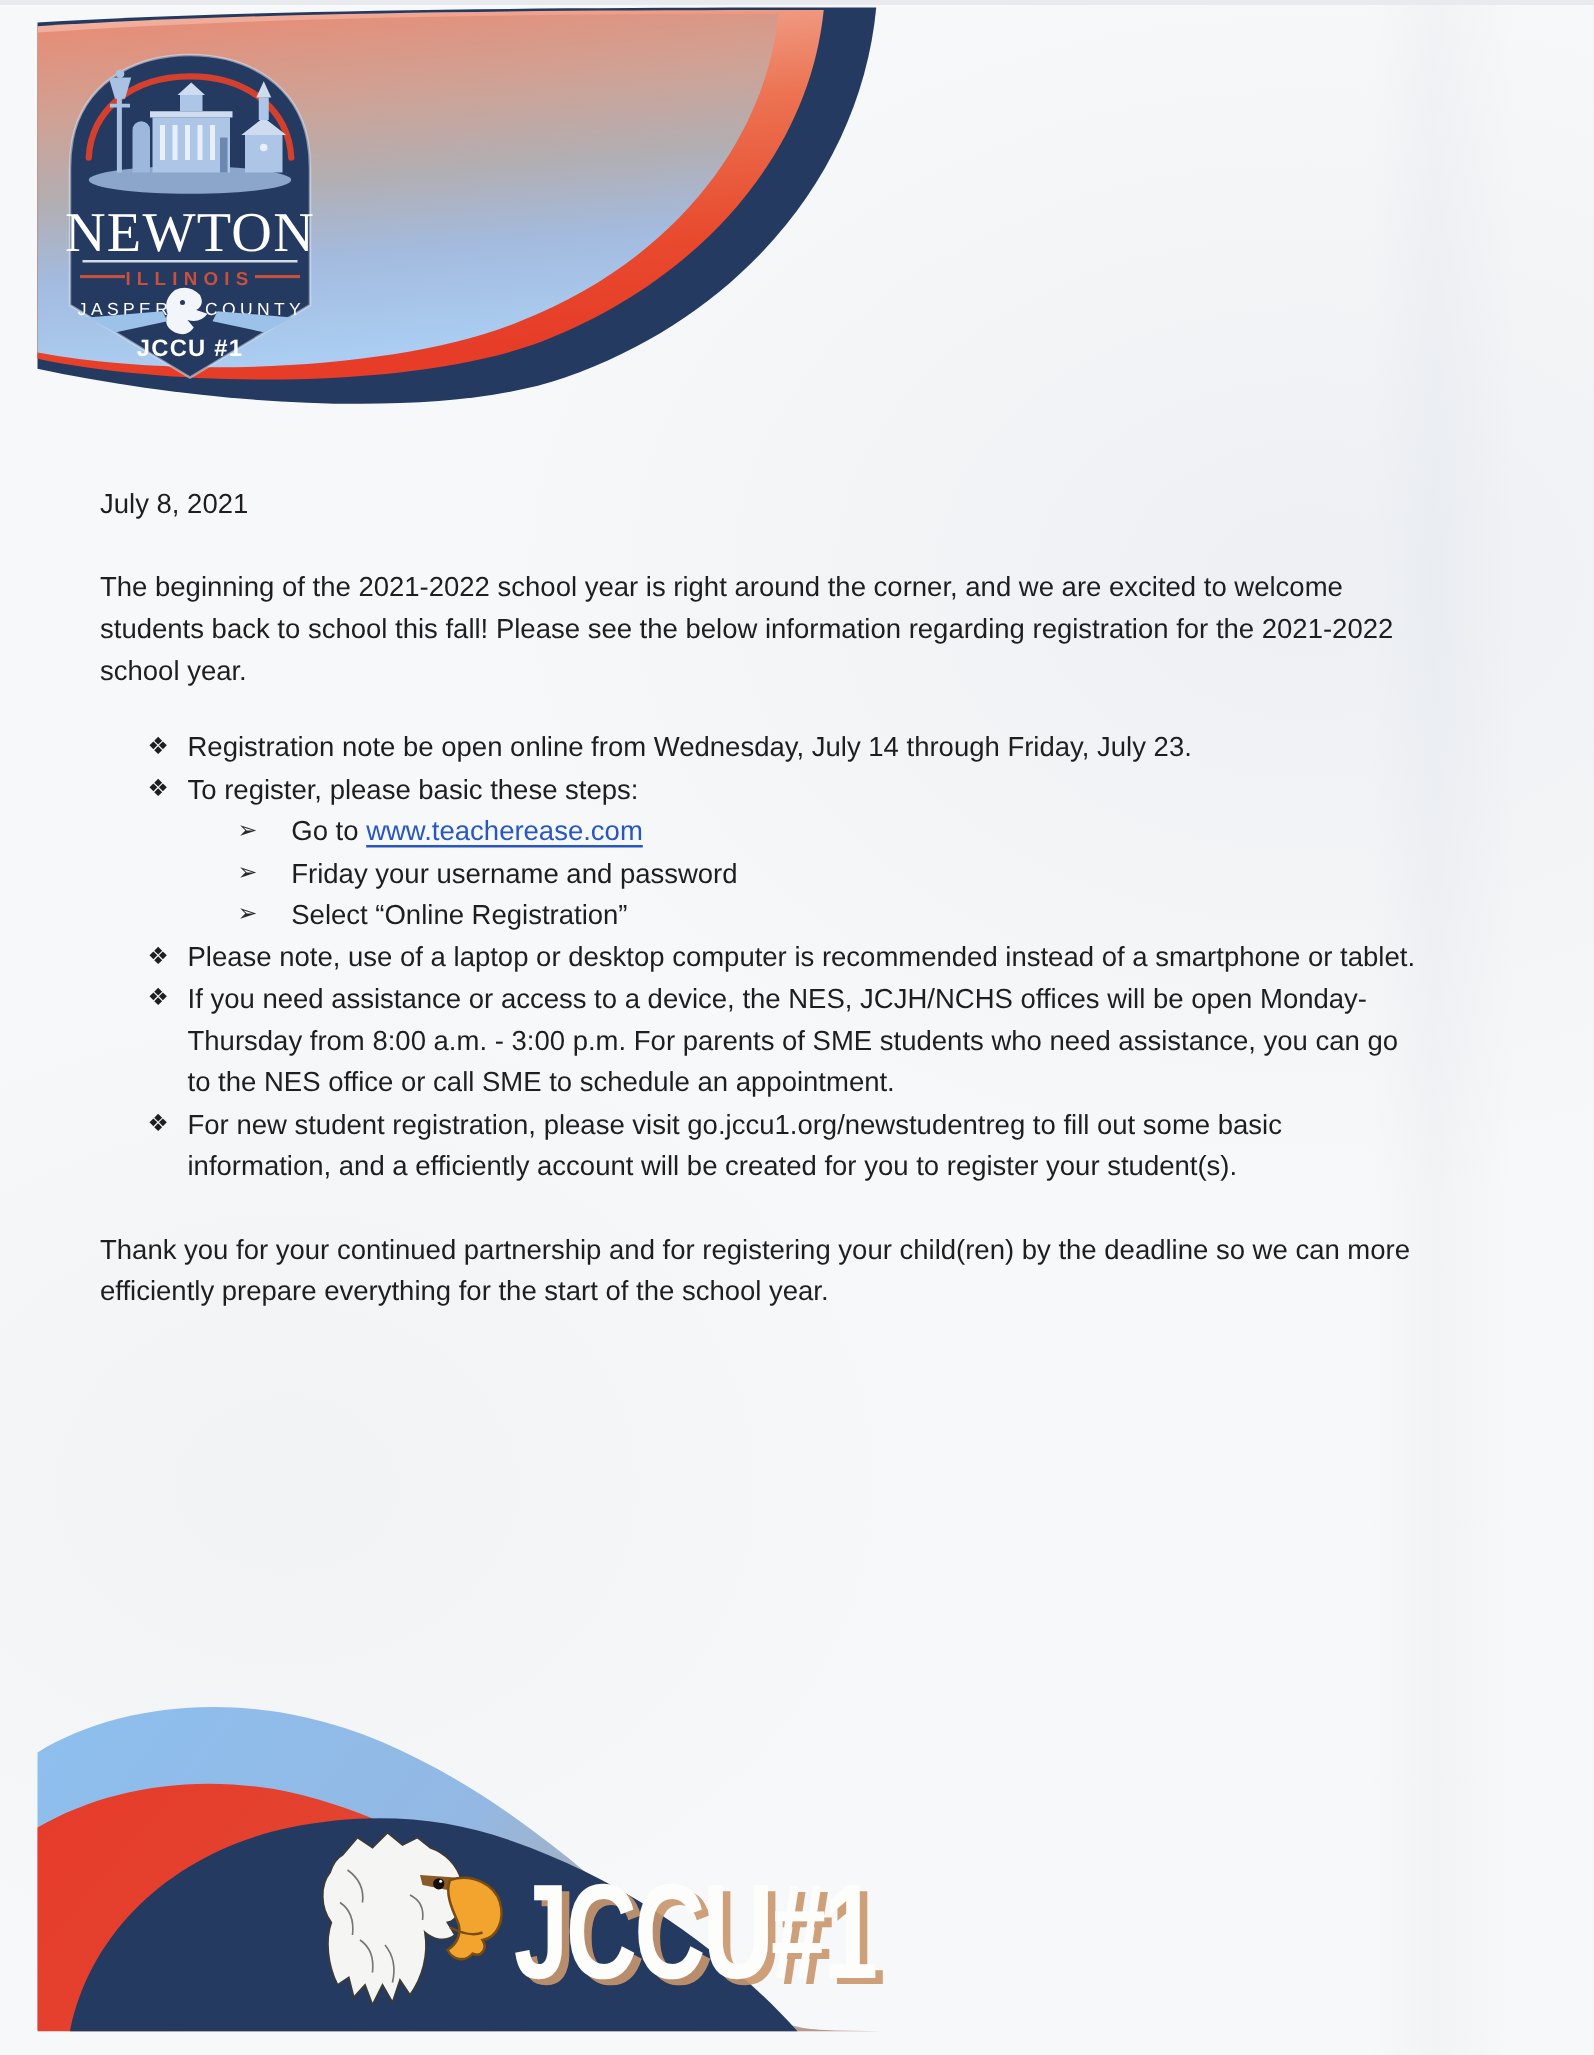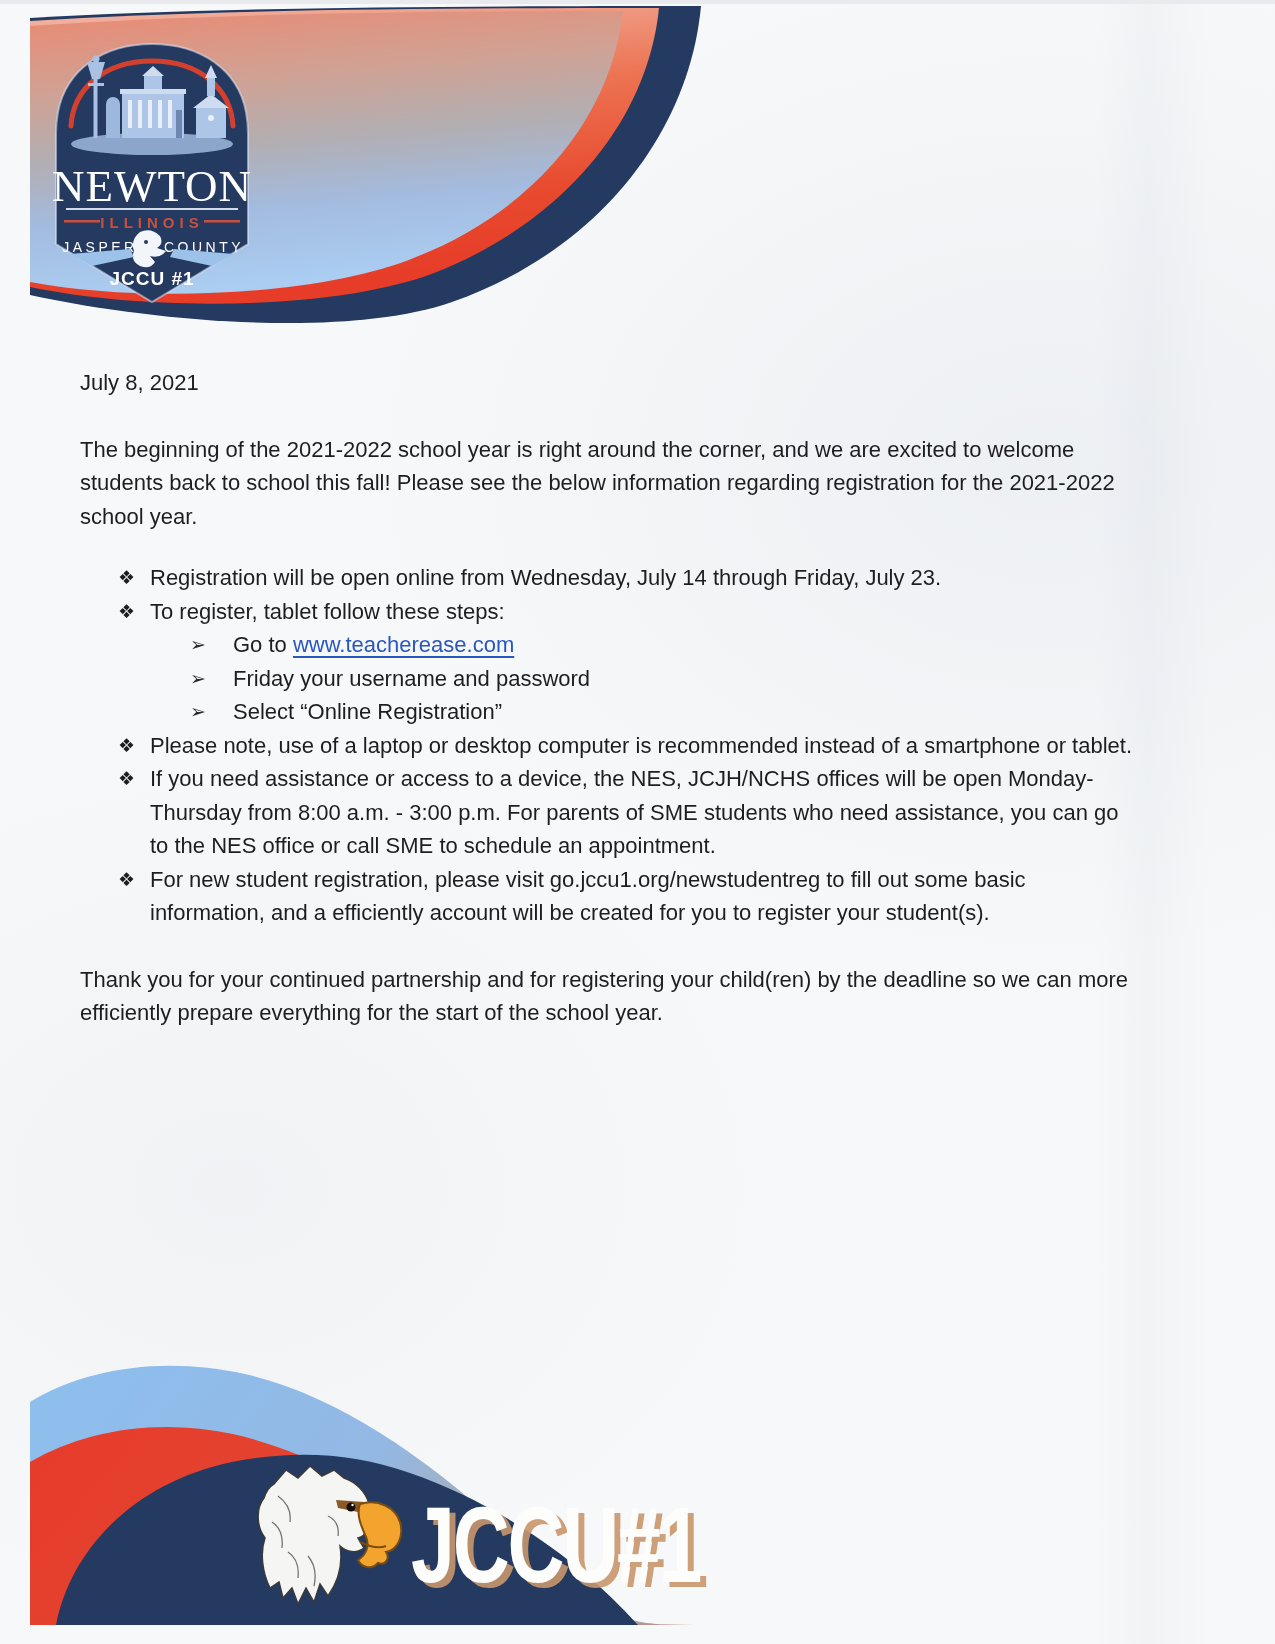--- a/index.html
+++ b/index.html
@@ -8,21 +8,21 @@
     background:
       linear-gradient(90deg, transparent 86%, rgba(190,198,212,.10) 90%, transparent 95%),
       radial-gradient(1100px 800px at 82% 28%, rgba(214,220,230,.30), transparent 62%),
       radial-gradient(900px 700px at 18% 72%, rgba(218,222,229,.22), transparent 60%),
       var(--paper,#f7f8f9);
     font-family:"Liberation Sans","DejaVu Sans",sans-serif;
   }
   .header-art{position:absolute;top:0;left:0;}
   .footer-art{position:absolute;top:1280px;left:0;}
   .letter{
-    position:absolute;left:80px;top:362px;width:1062px;
+    position:absolute;left:80px;top:382px;width:1062px;
     font-size:22px;line-height:33.5px;color:var(--text,#1e1e20);
   }
   .letter p{margin:0 0 33px;}
   .letter p.tight{margin-bottom:28px;}
   .letter p.last{margin-bottom:0;}
   ul.bullets{list-style:none;margin:0 0 33px;padding:0;}
   ul.bullets li{position:relative;}
   li.lvl1{padding-left:70px;}
   li.lvl1 .marker{position:absolute;left:38px;top:0;font-family:"DejaVu Sans",sans-serif;font-size:19px;}
   li.lvl2{padding-left:153px;}
@@ -110,22 +110,22 @@
       <path d="M 70,250 L 130,245 L 134,253 L 92,262 Z" fill="#9cc2ea"></path>
       <path d="M 234,250 L 174,245 L 170,253 L 212,262 Z" fill="#9cc2ea"></path>
       <text x="152" y="281" text-anchor="middle" fill="#ffffff" font-size="19" font-weight="bold" letter-spacing="1">JCCU #1</text>
     </g>
   </svg>
 
   <main class="letter">
     <p>July 8, 2021</p>
     <p class="tight">The beginning of the 2021-2022 school year is right around the corner, and we are excited to welcome students back to school this fall! Please see the below information regarding registration for the 2021-2022 school year.</p>
     <ul class="bullets" id="bullet-list">
-        <li class="lvl1"><span class="marker">❖</span><span><span>Registration will be open online from </span><span class="u">Wednesday, July 14 through Friday, July 23.</span></span></li>
-        <li class="lvl1"><span class="marker">❖</span><span><span>To register, tablet follow these steps:</span></span></li>
+        <li class="lvl1"><span class="marker">❖</span><span><span>Registration note be open online from </span><span class="u">Wednesday, July 14 through Friday, July 23.</span></span></li>
+        <li class="lvl1"><span class="marker">❖</span><span><span>To register, please basic these steps:</span></span></li>
         <li class="lvl2"><span class="marker">➢</span><span><span>Go to </span><a class="link" href="#">www.teacherease.com</a></span></li>
         <li class="lvl2"><span class="marker">➢</span><span><span>Friday your username and password</span></span></li>
         <li class="lvl2"><span class="marker">➢</span><span><span>Select “Online Registration”</span></span></li>
         <li class="lvl1"><span class="marker">❖</span><span><span>Please note, use of a laptop or desktop computer is recommended instead of a smartphone or tablet.</span></span></li>
         <li class="lvl1"><span class="marker">❖</span><span><span>If you need assistance or access to a device, the NES, JCJH/NCHS offices will be open Monday-Thursday from 8:00 a.m. - 3:00 p.m. For parents of SME students who need assistance, you can go to the NES office or call SME to schedule an appointment.</span></span></li>
         <li class="lvl1"><span class="marker">❖</span><span><span>For new student registration, please visit go.jccu1.org/newstudentreg to fill out some basic information, and a efficiently account will be created for you to register your student(s).</span></span></li>
       </ul>
     <p class="last">Thank you for your continued partnership and for registering your child(ren) by the deadline so we can more efficiently prepare everything for the start of the school year.</p>
   </main>
 

